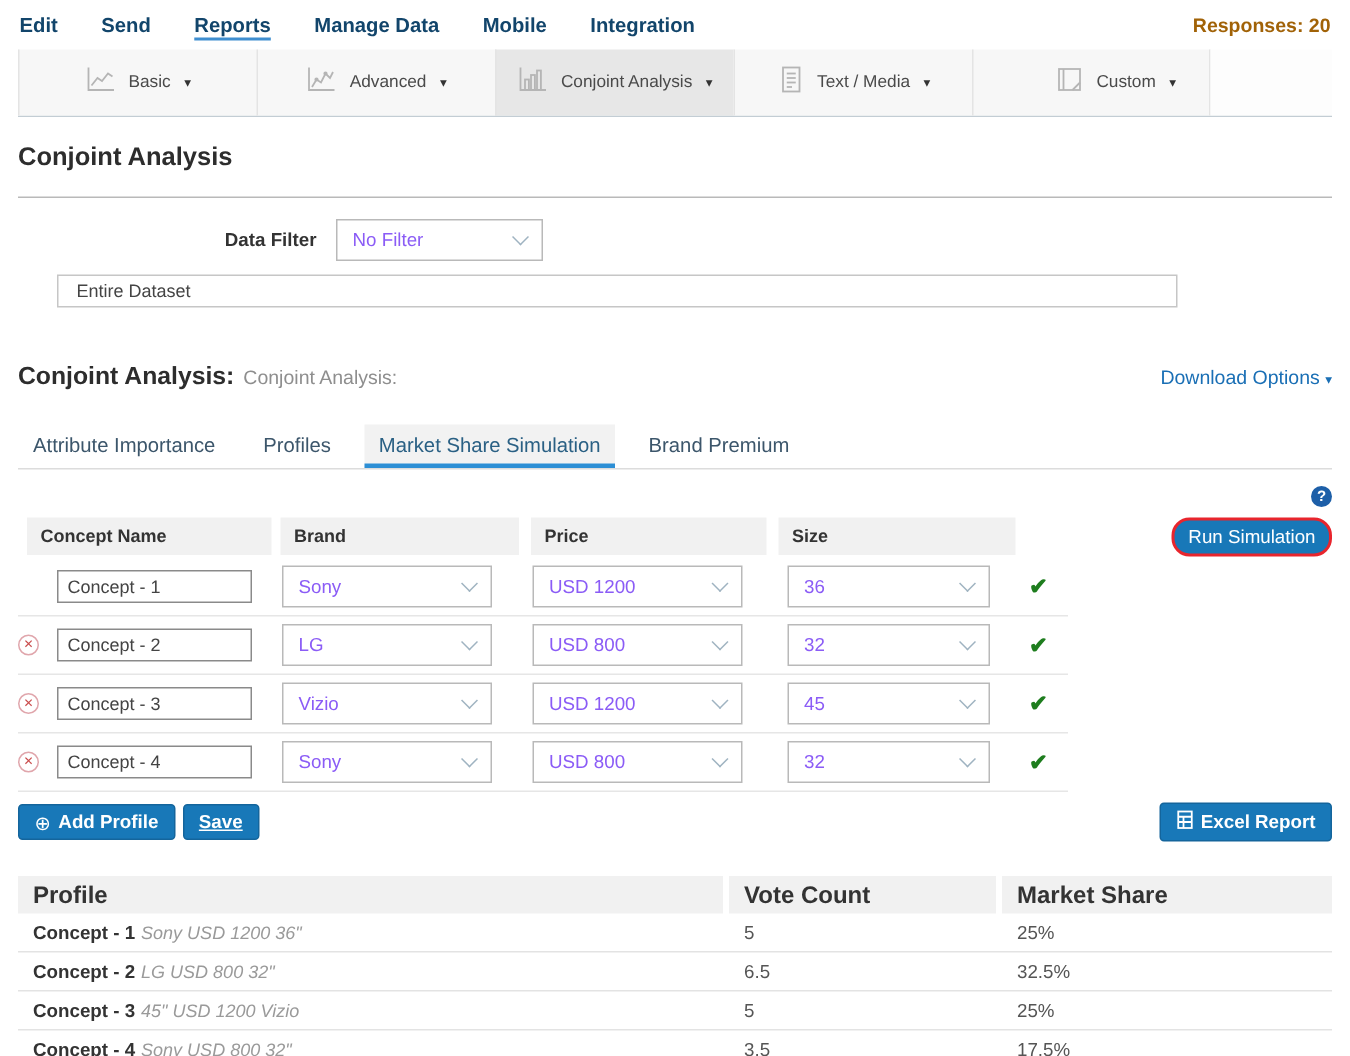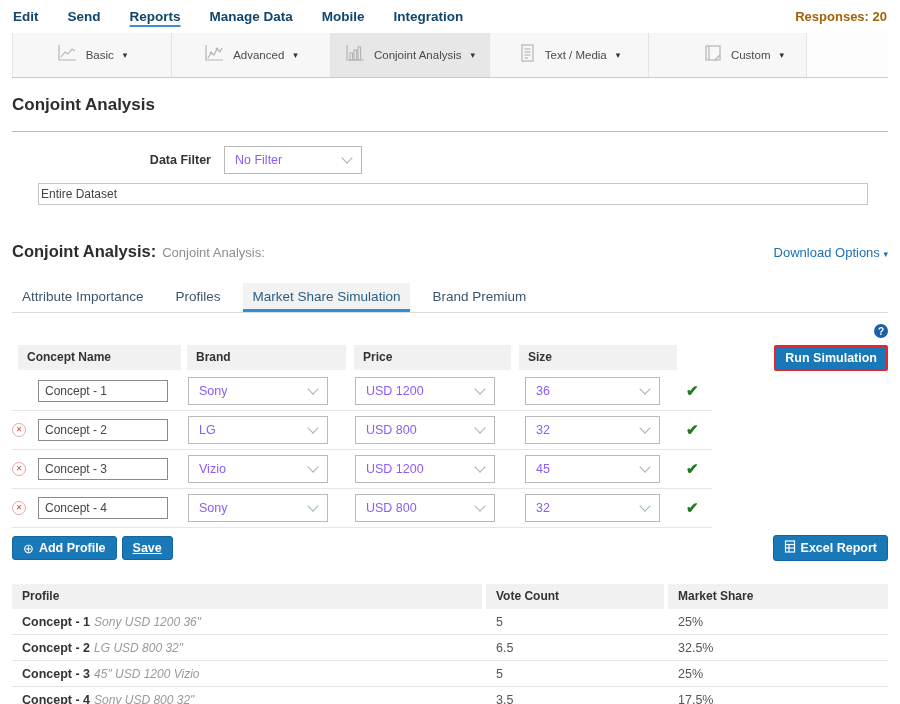--- a/index.html
+++ b/index.html
@@ -32,22 +32,22 @@
   .rule { border:none; border-top:1px solid #b9b9b9; margin:0; }
 
   
   .filter-row { display:flex; align-items:center; margin-top:14px; }
   .filter-label { width:212px; text-align:right; font-weight:700; font-size:12.5px; color:#333; padding-right:13px; }
   .selectbox { display:flex; align-items:center; justify-content:space-between; border:1px solid #b9b9b9;
                background:#fff; height:28px; padding:0 10px; font-size:12.5px; color:#8b5cf6; cursor:pointer; }
   .filter-select { width:138px; }
   .chev { width:8px; height:8px; border-right:1.5px solid #9fb3c1; border-bottom:1.5px solid #9fb3c1;
           transform:rotate(45deg); margin-top:-4px; flex:none; }
-  .dataset-input { display:block; margin:9px 0 0 26px; width:830px; height:22px; border:1px solid #c6c6c6;
-                   font-size:12px; color:#444; padding:1px 2px; font-family:"Liberation Sans",sans-serif; }
+  .dataset-input { display:block; margin:9px 0 0 26px; width:747px; height:22px; border:1px solid #c6c6c6;
+                   font-size:12px; color:#444; padding:1px 12px; font-family:"Liberation Sans",sans-serif; }
 
   
   .section-row { display:flex; align-items:baseline; margin-top:37px; }
   .section-title { font-size:16.5px; font-weight:700; color:#2d2d2d; }
   .section-sub { font-size:13px; color:#8e8e8e; margin-left:6px; }
   .download { margin-left:auto; color:#1a6fb5; font-size:13px; cursor:pointer; }
   .download .caret { color:#1a6fb5; }
 
   
   .tabs { display:flex; gap:12px; margin-top:22px; border-bottom:1px solid #dcdcdc; }
@@ -58,22 +58,22 @@
   .help-icon { width:14px; height:14px; border-radius:50%; background:#1d5fa8; color:#fff; font-size:10px;
                font-weight:700; display:flex; align-items:center; justify-content:center; cursor:pointer; }
 
   
   .sim-header { display:flex; margin-top:7px; align-items:flex-start; }
   .hcell { background:#f1f1f1; font-weight:700; font-size:12px; color:#333; padding:5px 9px; height:25px; }
   .hc1 { width:163px; margin-left:6px; }
   .hc2 { width:159px; margin-left:6px; }
   .hc3 { width:157px; margin-left:8px; }
   .hc4 { width:158px; margin-left:8px; }
-  .run-btn { margin-left:auto; background:#1878b8; color:#fff; font-weight:700; font-size:12.5px;
-             padding:4px 9px; border:2px solid #e8252d; border-radius:2px; cursor:pointer; }
+  .run-btn { margin-left:auto; background:#1878b8; color:#fff; font-weight:400; font-size:12.5px;
+             padding:4px 9px; border:2px solid #e8252d; border-radius:12px; cursor:pointer; }
 
   .sim-rows { width:700px; }
   .sim-row { display:flex; align-items:center; height:39px; }
   .sim-row + .sim-row { border-top:1px solid #e6e6e6; }
   .sim-rows { border-bottom:1px solid #e6e6e6; }
   .del-slot { width:26px; display:flex; align-items:center; }
   .del-icon { width:14px; height:14px; border:1px solid #e0a6ac; border-radius:50%; color:#c94a4a;
               font-size:8px; line-height:1; display:flex; align-items:center; justify-content:center; cursor:pointer; }
   .del-hidden { visibility:hidden; }
   .name-input { width:130px; height:22px; border:1px solid #8a8a8a; font-size:12px; color:#444;
@@ -88,21 +88,21 @@
   .btn { background:#1878b8; color:#fff; font-weight:700; font-size:12.5px; padding:4px 10px;
          border-radius:3px; border:1px solid #14659c; display:flex; align-items:center; gap:5px; cursor:pointer; }
   .plus-glyph { font-size:13px; line-height:1; font-weight:400; }
   .save-btn { margin-left:5px;text-decoration:underline; }
   .excel-btn { margin-left:auto; }
   .excel-btn svg { stroke:#fff; fill:none; stroke-width:1.2; }
 
   
   .results { margin-top:23px; }
   .res-header { display:flex; }
-  .rhc { background:#f1f1f1; font-weight:700; font-size:12px; color:#333; padding:5px 10px; height:25px; }
+  .rhc { background:#f1f1f1; font-weight:700; font-size:16px; color:#333; padding:5px 10px; height:25px; }
   .rh1 { width:470px; }
   .rh2 { width:178px; margin-left:4px; }
   .rh3 { flex:1; margin-left:4px; }
   .res-row { display:flex; align-items:center; height:26px; border-bottom:1px solid #e3e3e3; font-size:12.5px; }
   .rc1 { width:470px; padding:0 10px; white-space:nowrap; overflow:hidden; }
   .rc2 { width:178px; margin-left:4px; padding:0 10px; color:#555; }
   .rc3 { flex:1; margin-left:4px; padding:0 10px; color:#555; }
   .res-name { font-weight:700; color:#333; }
   .res-desc { font-style:italic; color:#9a9a9a; font-size:12px; margin-left:4px; }
 </style>

